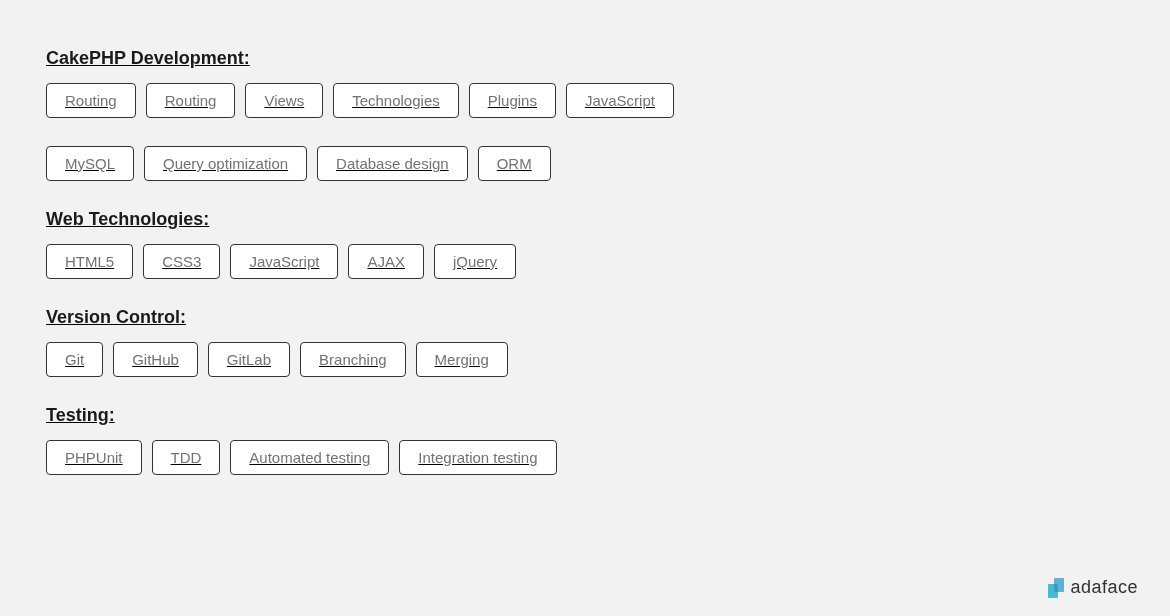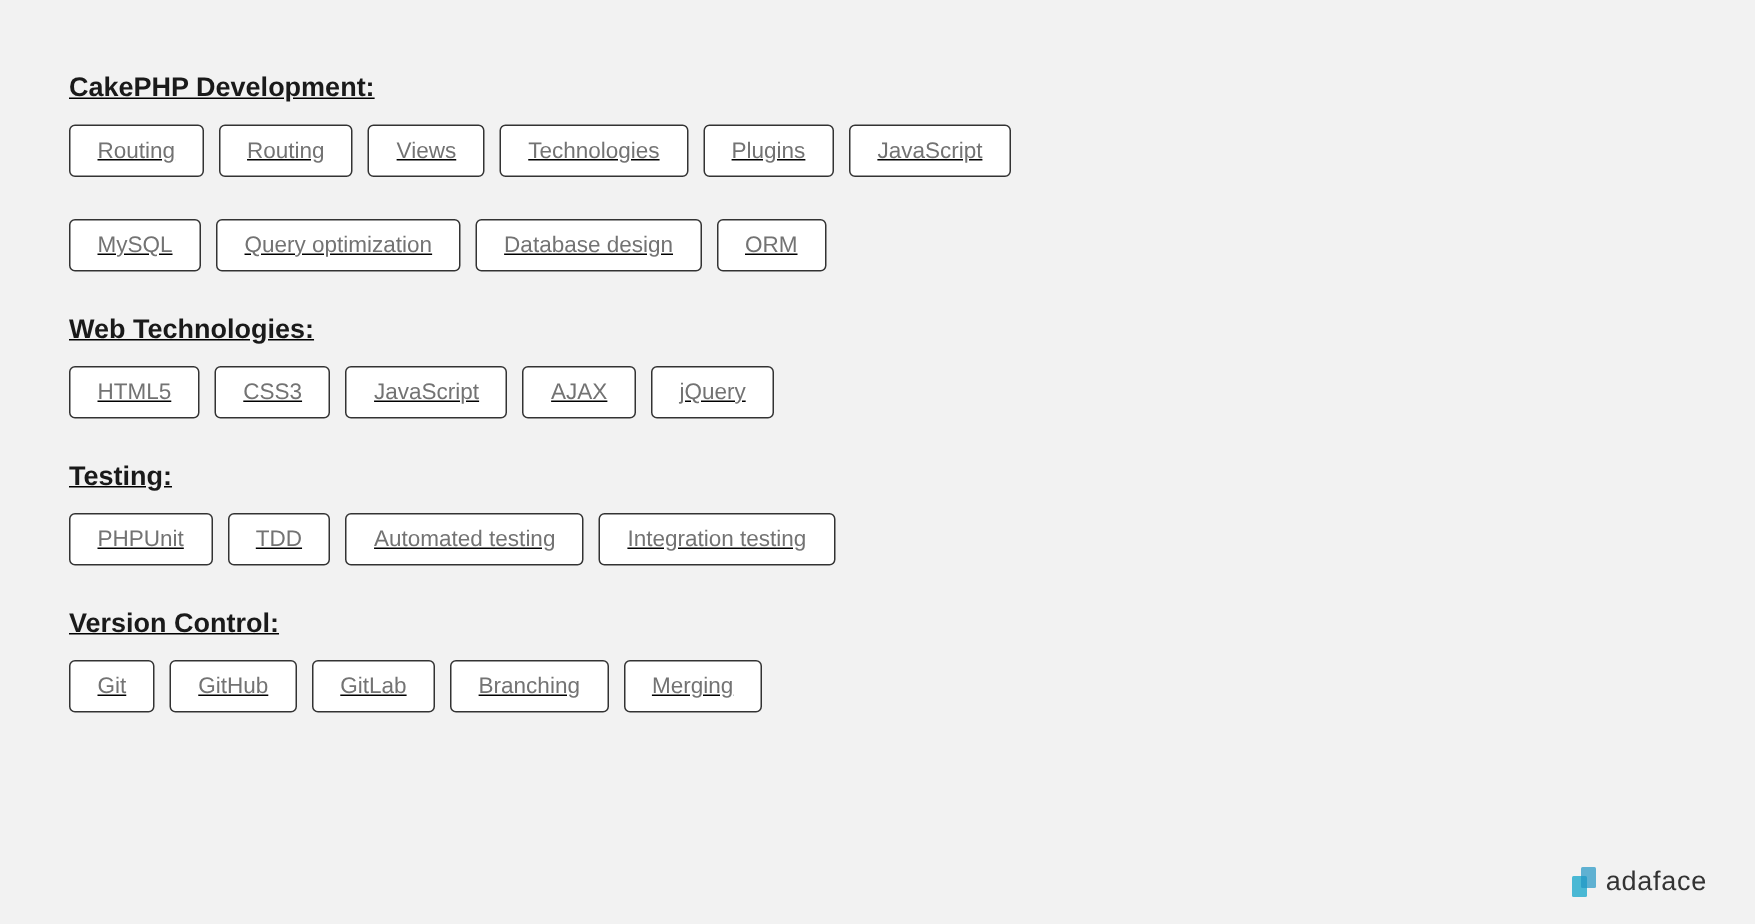--- a/index.html
+++ b/index.html
@@ -99,36 +99,36 @@
       <div class="section-title">Web Technologies:</div>
       <div class="tags">
         <span class="tag">HTML5</span>
         <span class="tag">CSS3</span>
         <span class="tag">JavaScript</span>
         <span class="tag">AJAX</span>
         <span class="tag">jQuery</span>
       </div>
     </div>
     <div class="section">
-      <div class="section-title">Testing:</div>
-      <div class="tags">
-        <span class="tag">PHPUnit</span>
-        <span class="tag">TDD</span>
-        <span class="tag">Automated testing</span>
-        <span class="tag">Integration testing</span>
-      </div>
-    </div>
-    <div class="section">
       <div class="section-title">Version Control:</div>
       <div class="tags">
         <span class="tag">Git</span>
         <span class="tag">GitHub</span>
         <span class="tag">GitLab</span>
         <span class="tag">Branching</span>
         <span class="tag">Merging</span>
+      </div>
+    </div>
+    <div class="section">
+      <div class="section-title">Testing:</div>
+      <div class="tags">
+        <span class="tag">PHPUnit</span>
+        <span class="tag">TDD</span>
+        <span class="tag">Automated testing</span>
+        <span class="tag">Integration testing</span>
       </div>
     </div>
   </div>
 
 <div class="brand-logo">
   <svg class="brand-icon" viewBox="0 0 16 20" fill="none" xmlns="http://www.w3.org/2000/svg">
     <rect x="0" y="6" width="10" height="14" rx="1" fill="#4ab8d4"></rect>
     <rect x="6" y="0" width="10" height="14" rx="1" fill="#2196c4" opacity="0.7"></rect>
   </svg>
   <span class="brand-name">adaface</span>

